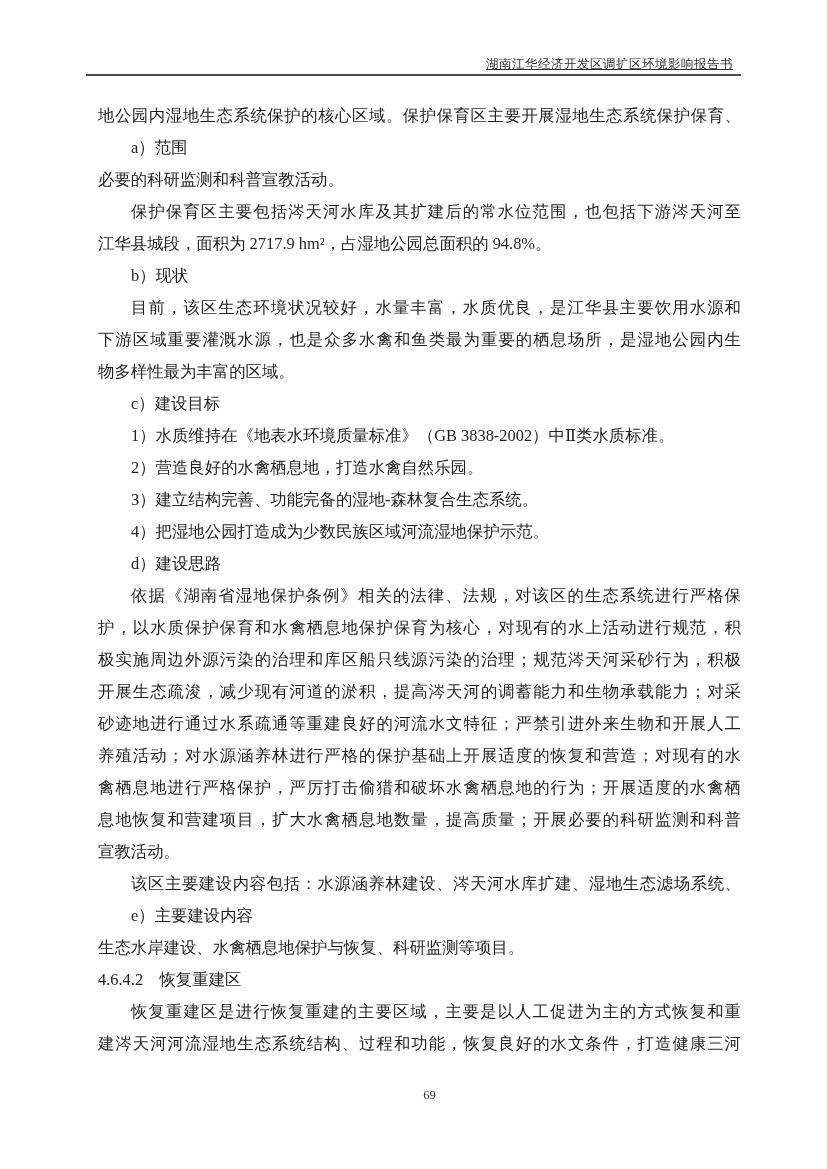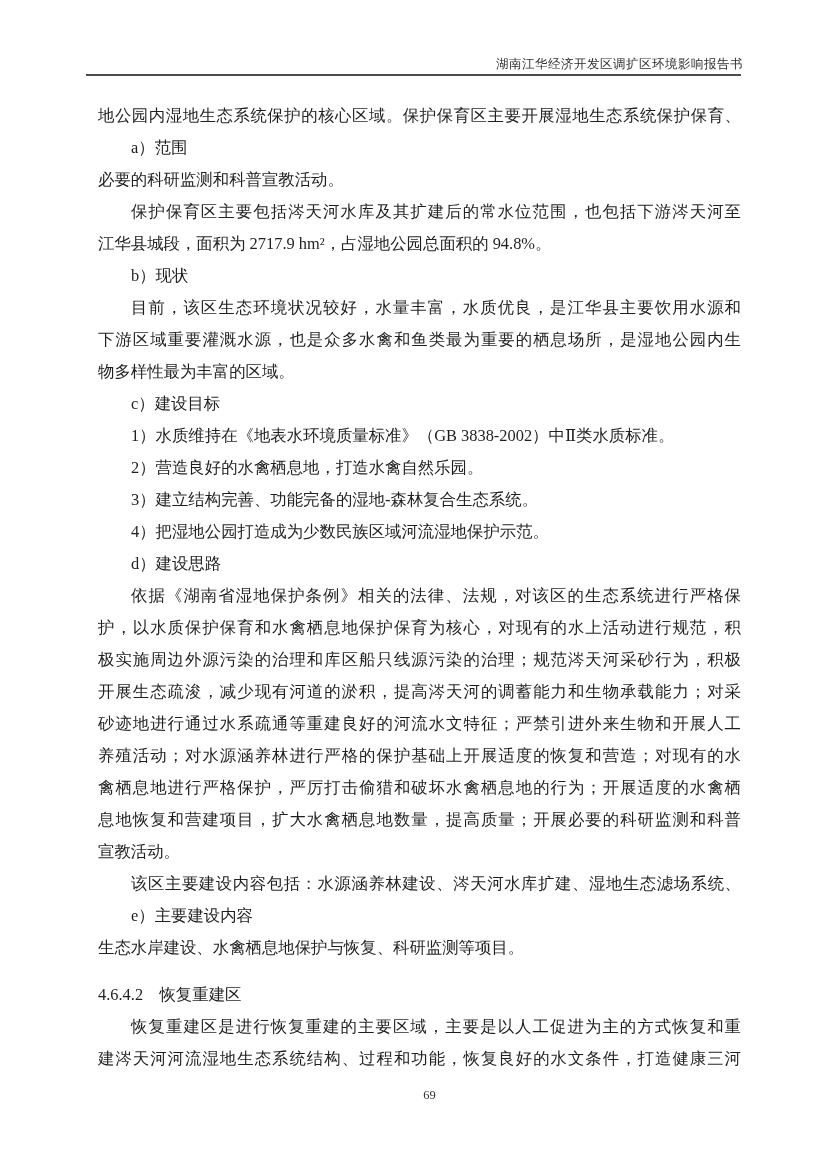--- a/index.html
+++ b/index.html
@@ -12,27 +12,28 @@
     width: 827px;
     height: 1169px;
     background: #ffffff;
     font-family: "Liberation Serif", "DejaVu Serif", serif;
     color: #1f1f1f;
     overflow: hidden;
   }
   .header-title {
     position: absolute;
     top: 56px;
-    left: 88px;
+    left: 78px;
     width: 655px;
     text-align: right;
     font-size: 12.5px;
     color: #2d2d2d;
     letter-spacing: 0.5px;
     white-space: nowrap;
+    text-decoration: underline;
   }
   .header-rule {
     position: absolute;
     top: 74px;
     left: 86px;
     width: 655px;
     height: 2px;
     background: #4c4c4c;
   }
   .doc-body {
@@ -49,21 +50,20 @@
     white-space: pre-wrap;
   }
   .line.jfull {
     text-align-last: justify;
   }
   .line.indent {
     text-indent: 33px;
   }
   .line.heading {
     text-indent: 0;
-    margin-top: 15px;
   }
   .footer {
     position: absolute;
     top: 1088px;
     left: 16px;
     width: 827px;
     text-align: center;
     font-size: 12.5px;
     color: #2d2d2d;
   }

